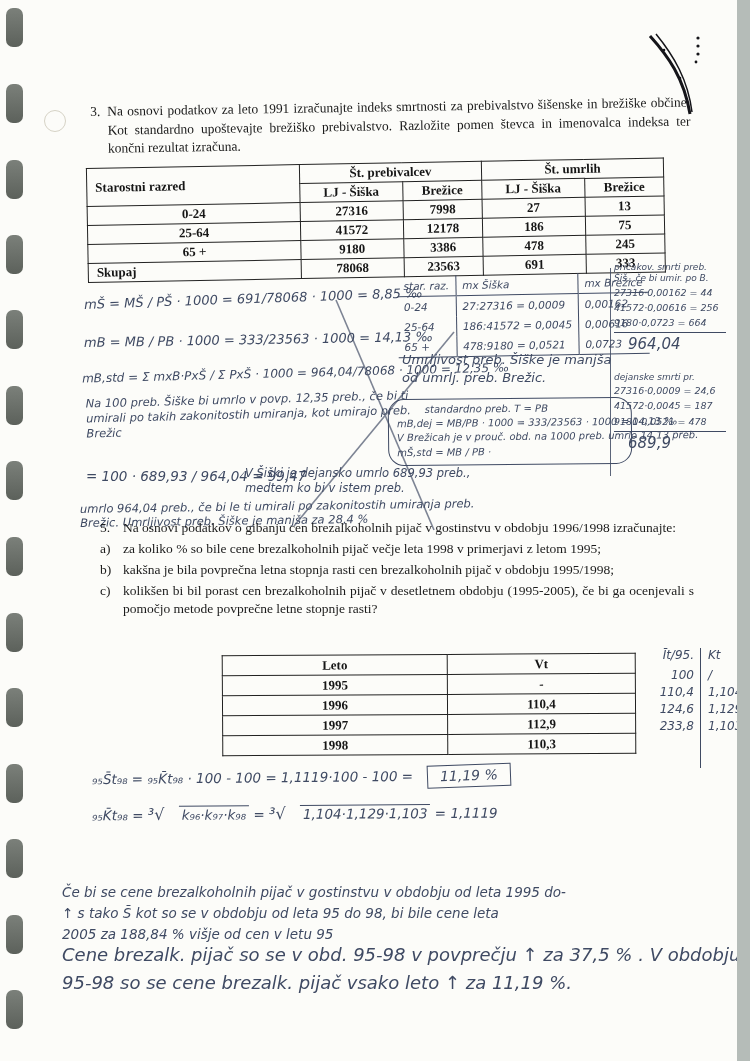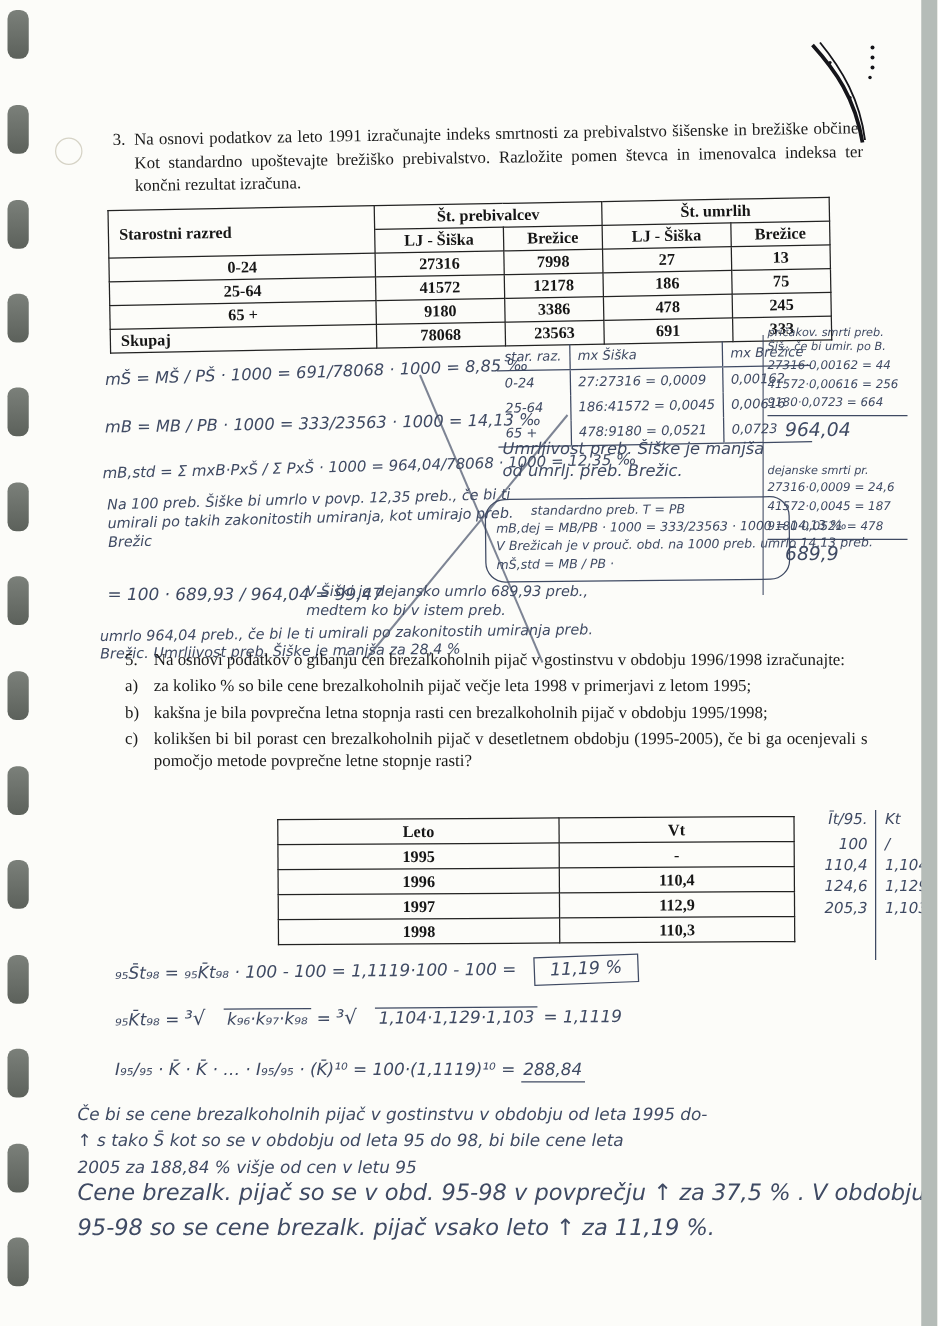--- a/index.html
+++ b/index.html
@@ -292,21 +292,21 @@
     </tr>
   </tbody>
     </table>
 
   <div class="handcols">
     <div class="hc-col hc-left">
       <div class="hc-h">Īt/95.</div>
       <div>100</div>
       <div>110,4</div>
       <div>124,6</div>
-      <div>205,3</div>
+      <div>233,8</div>
     </div>
     <div class="hc-col hc-right">
       <div class="hc-h">Kt</div>
       <div>/</div>
       <div>1,104</div>
       <div>1,129</div>
       <div>1,103</div>
     </div>
   </div>
 
@@ -316,24 +316,20 @@
   </div>
   <div class="hw w-f2 nw">
     <span>₉₅K̄t₉₈ =</span>
     <span class="rad">³√</span>
     <span class="ovl">k₉₆·k₉₇·k₉₈</span>
     <span>=</span>
     <span class="rad">³√</span>
     <span class="ovl">1,104·1,129·1,103</span>
     <span>= 1,1119</span>
   </div>
-  <div class="hw w-f3 nw">
-    <span>I₉₅/₉₅ · K̄ · K̄ · … · I₉₅/₉₅ · (K̄)¹⁰ = 100·(1,1119)¹⁰ =</span>
-    <span class="undl">288,84</span>
-  </div>
   <div class="hw w-para1">
     <div class="nw">Če bi se cene brezalkoholnih pijač v gostinstvu v obdobju od leta 1995 do-</div>
     <div class="nw">↑ s tako S̄ kot so se v obdobju od leta 95 do 98, bi bile cene leta</div>
     <div class="nw">2005 za 188,84 % višje od cen v letu 95</div>
   </div>
   <div class="hw w-para2">
     <div class="nw">Cene brezalk. pijač so se v obd. 95-98 v povprečju ↑ za 37,5 % . V obdobju</div>
     <div class="nw">95-98 so se cene brezalk. pijač vsako leto ↑ za 11,19 %.</div>
   </div>
 

